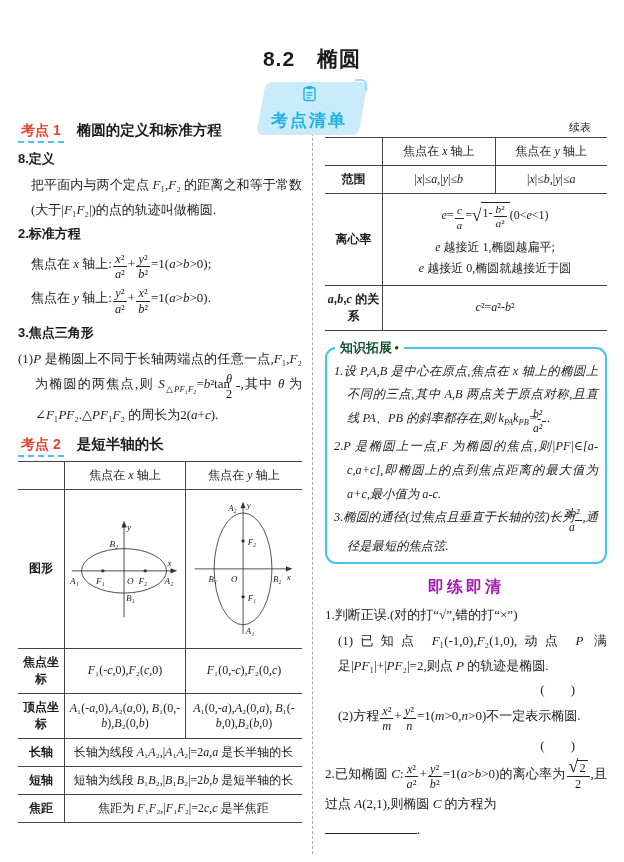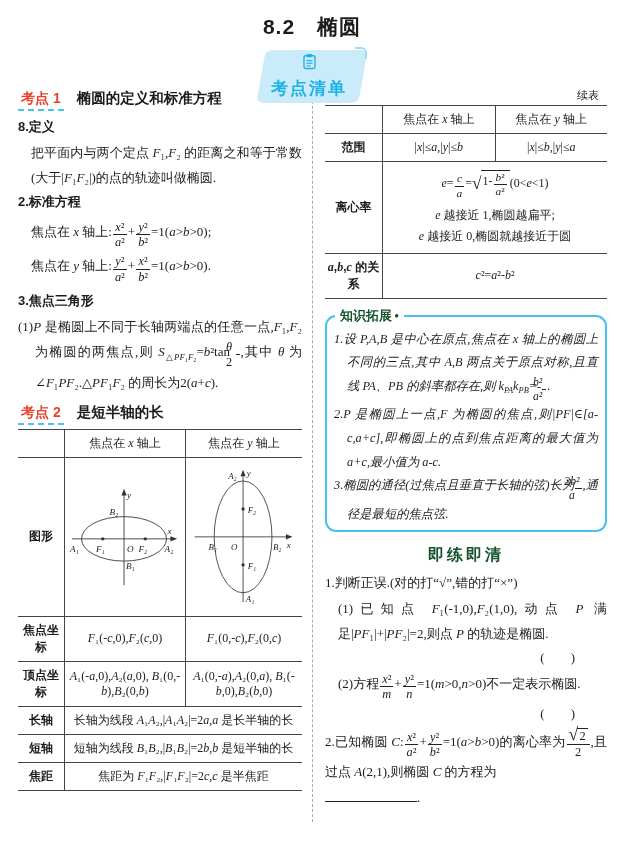--- a/index.html
+++ b/index.html
@@ -1,19 +1,19 @@
 <!DOCTYPE html>
 <html><head>
 <meta charset="utf-8">
 <style>
   html,body{margin:0;padding:0;background:#fff;}
   .page{width:624px;height:862px;background:#fff;overflow:hidden;position:relative;
         font-family:"Liberation Serif","DejaVu Serif",serif;color:#1c1c1c;}
   .page-title{text-align:center;font-family:"Liberation Sans","DejaVu Sans",sans-serif;
-        font-weight:bold;font-size:21px;padding-top:13px;letter-spacing:1px;}
+        font-weight:bold;font-size:21px;padding-top:13px;letter-spacing:1px;margin-top:32px;}
   .badge-row{text-align:center;margin-top:9px;height:30px;}
   .badge{display:inline-flex;align-items:center;gap:7px;position:relative;padding:3px 16px 3px 10px;flex-direction:column;}
   .badge::before{content:"";position:absolute;inset:0;background:#c9ebfa;border-radius:7px;transform:skewX(-10deg);}
   .badge::after{content:"";position:absolute;right:-4px;top:-3px;width:10px;height:10px;
         border-top:2px solid #9edcf5;border-right:2px solid #9edcf5;border-top-right-radius:6px;}
   .badge>*{position:relative;z-index:1;}
   .badge-text{font-family:"Liberation Sans","DejaVu Sans",sans-serif;font-weight:bold;font-size:17px;color:#1cb2e8;letter-spacing:2px;}
   .columns{display:flex;align-items:flex-start;padding:6px 0 0 18px;}
   .col-left{width:284px;}
   .col-sep{border-left:1px dashed #a9a9a9;align-self:stretch;height:736px;margin-left:10px;}
@@ -29,29 +29,29 @@
   .item{font-size:13px;line-height:1.95;padding-left:17px;text-indent:-17px;text-align:justify;}
   
   .tbl{border-collapse:collapse;width:100%;margin-top:7px;font-size:12px;text-align:center;
        border-top:1px solid #444;border-bottom:1px solid #444;}
   .tbl td{border-top:1px solid #444;padding:5px 3px;vertical-align:middle;}
   .tbl tr:first-child td{border-top:none;}
   .tbl td+td{border-left:1px solid #444;}
   .tbl .lbl{font-family:"Liberation Sans","DejaVu Sans",sans-serif;font-weight:bold;width:54px;padding:5px 2px;}
   .diag-cell{padding:4px 1px;}
   
-  .xubiao{text-align:right;font-size:11px;font-family:"Liberation Sans","DejaVu Sans",sans-serif;margin:2px 8px 0 0;}
+  .xubiao{text-align:right;font-size:11px;font-family:"Liberation Sans","DejaVu Sans",sans-serif;margin:2px 16px 0 0;}
   
   .kb{position:relative;border:2px solid #43c3ee;border-radius:11px;margin-top:16px;padding:11px 7px 4px 7px;}
   .kb-label{position:absolute;top:-10px;left:8px;background:#fff;color:#14532d;
         font-family:"Liberation Sans","DejaVu Sans",sans-serif;font-weight:bold;font-size:13px;padding:0 5px;}
   .kb-label::after{content:" ●";font-size:8px;vertical-align:2px;}
   .kb-item{font-style:italic;font-size:12.3px;line-height:1.92;padding-left:13px;text-indent:-13px;text-align:justify;}
   
-  .pr-head{text-align:center;color:#14532d;font-family:"Liberation Sans","DejaVu Sans",sans-serif;
+  .pr-head{text-align:center;color:#a21caf;font-family:"Liberation Sans","DejaVu Sans",sans-serif;
         font-weight:bold;font-size:16px;letter-spacing:3px;margin:13px 0 4px;}
   .pr{font-size:13px;line-height:1.95;text-align:justify;}
   .pr.sub{margin-left:13px;}
   .paren{text-align:right;padding-right:32px;font-size:13px;line-height:1.9;}
   .blank{display:inline-block;width:92px;border-bottom:1px solid #222;height:13px;vertical-align:baseline;}
   
   i{font-family:"Liberation Serif","DejaVu Serif",serif;}
   .frac{display:inline-block;vertical-align:-0.85em;text-align:center;line-height:1.15;margin:0 1px;font-size:0.95em;}
   .fnum{display:block;border-bottom:1px solid #222;padding:0 2px;}
   .fden{display:block;padding:0 2px;}

